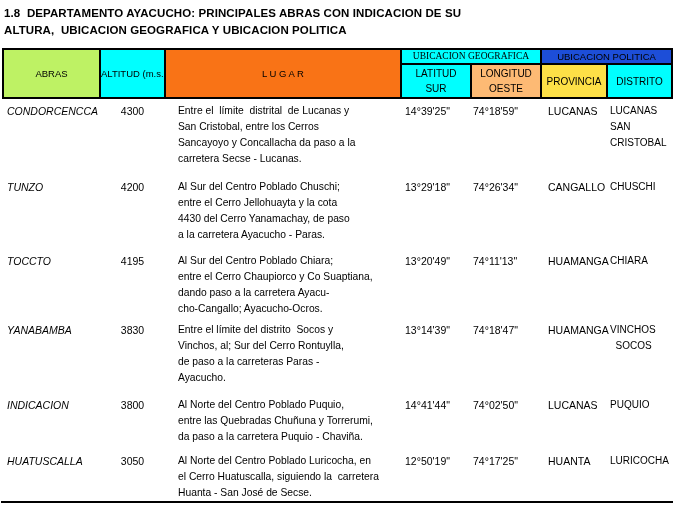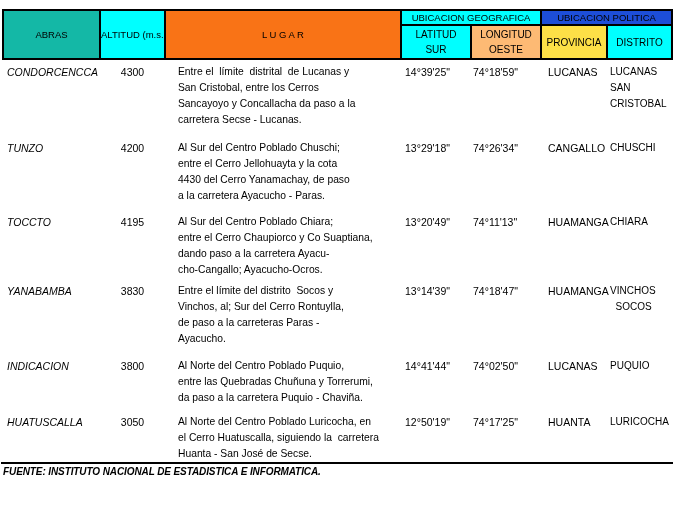--- a/index.html
+++ b/index.html
@@ -84,38 +84,40 @@
     font-weight: bold;
     font-style: italic;
     letter-spacing: -0.1px;
   }
 </style>
 </head>
 <body>
 
 <div class="page">
 
+  <div class="title">1.8  DEPARTAMENTO AYACUCHO: PRINCIPALES ABRAS CON INDICACION DE SU
+ALTURA,  UBICACION GEOGRAFICA Y UBICACION POLITICA</div>
 
   <table class="abras">
     <colgroup>
       <col class="c1">
         <col class="c2">
         <col class="c3">
         <col class="c4">
       <col class="c5">
         <col class="c6">
         <col class="c7">
     </colgroup>
     <thead>
       <tr class="band">
-        <th rowspan="2" class="span2" style="background: #14b8a6; border-color: rgb(0, 0, 0);">ABRAS</th>
+        <th rowspan="2" class="span2" style="background: #bef264; border-color: rgb(0, 0, 0);">ABRAS</th>
         <th rowspan="2" class="span2" style="background: rgb(0, 255, 255); border-color: rgb(0, 0, 0);">ALTITUD
 (m.s.n.m.)</th>
         <th rowspan="2" class="span2" style="background: #f97316; border-color: rgb(0, 0, 0);">L U G A R</th>
-        <th colspan="2" style="background: rgb(0, 255, 255); border-color: rgb(0, 0, 0);">UBICACION  GEOGRAFICA</th>
+        <th colspan="2" style="background: rgb(0, 255, 255); border-color: rgb(0, 0, 0); font-family: Liberation Serif, serif;">UBICACION  GEOGRAFICA</th>
         <th colspan="2" style="background: #1d4ed8; border-color: rgb(0, 0, 0);">UBICACION  POLITICA</th>
       </tr>
       <tr class="sub">
         <th style="background: rgb(0, 255, 255); border-color: rgb(0, 0, 0);">LATITUD
 SUR</th>
         <th style="background: #fdba74; border-color: rgb(0, 0, 0);">LONGITUD
 OESTE</th>
         <th style="background: #fde047; border-color: rgb(0, 0, 0);">PROVINCIA</th>
         <th style="background: rgb(0, 255, 255); border-color: rgb(0, 0, 0);">DISTRITO</th>
       </tr>
@@ -192,15 +194,14 @@
       <td class="c-lat">12°50'19"</td>
       <td class="c-lon">74°17'25"</td>
       <td class="c-prov">HUANTA</td>
       <td class="c-dist">LURICOCHA</td>
     </tr>
       </tbody>
   </table>
 
   <div class="bottom-rule"></div>
 
-  <div class="source">FUENTE: INSTITUTO NACIONAL DE ESTADISTICA E INFORMATICA.</div>
 
 </div>
 
 </body></html>

